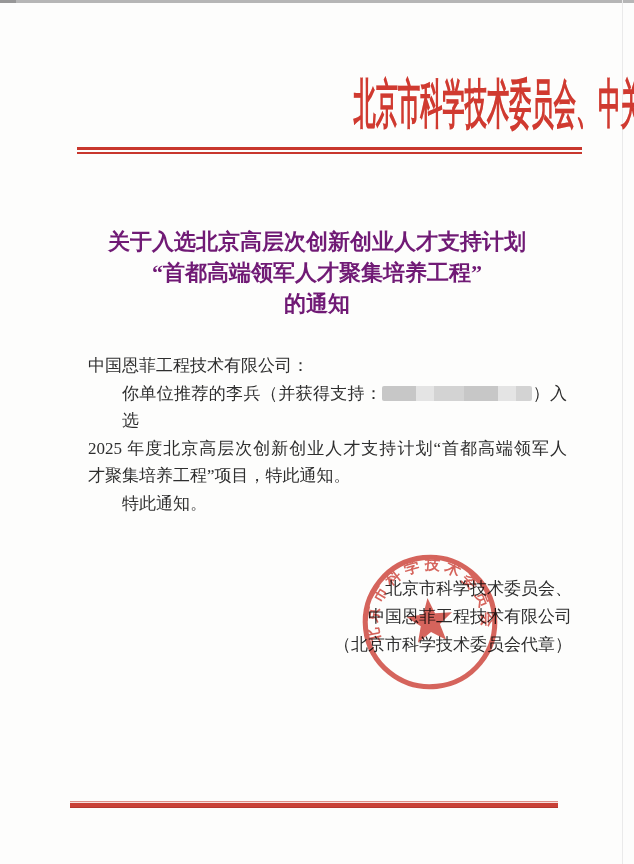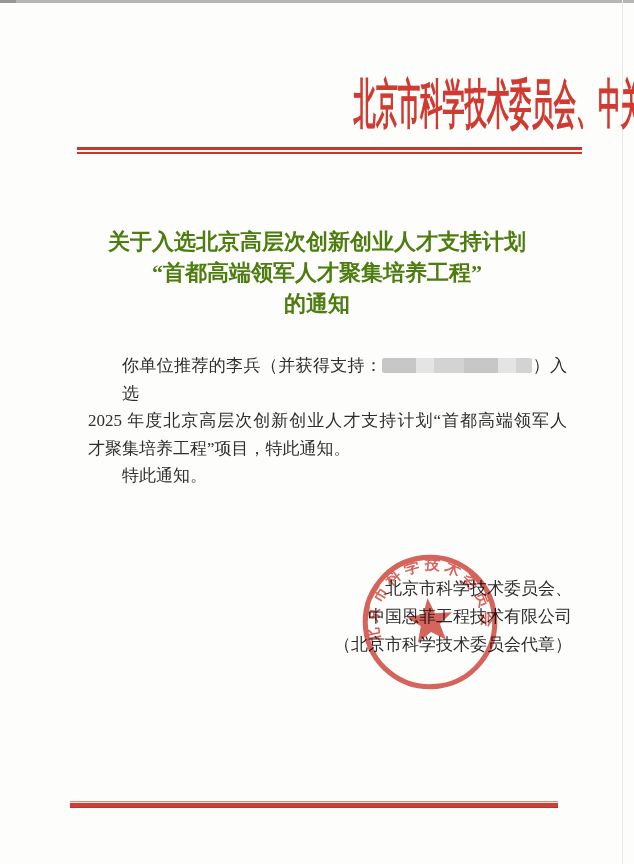--- a/index.html
+++ b/index.html
@@ -21,21 +21,21 @@
     transform:scaleX(0.42); transform-origin:center;
     text-shadow:0 0 1px rgba(208,58,48,.35);
   }
   .rule-double { position:absolute; top:147px; left:77px; width:505px; }
   .rule-a { height:3px; background:#c8372d; }
   .rule-gap { height:2px; }
   .rule-b { height:2px; background:#c8372d; }
 
   
   .doc-title { position:absolute; top:226px; left:0; width:634px; text-align:center;
-    font-size:22px; line-height:31px; font-weight:bold; color:#4d7c0f; }
+    font-size:22px; line-height:31px; font-weight:bold; color:#701a75; }
 
   
   .body-block { position:absolute; top:352px; left:88px; width:479px;
     font-size:17px; line-height:27.5px; color:#2e2e2e; }
   .indent { padding-left:34px; }
   .just { text-align:justify; text-align-last:justify; }
   .redact { display:inline-block; width:150px; height:15px; vertical-align:-2px;
     border-radius:2px; filter:blur(.6px);
     background:repeating-linear-gradient(90deg,#c7c7c7 0 34px,#e4e4e4 34px 52px,#d3d3d3 52px 82px); }
 
@@ -71,20 +71,21 @@
     <div class="rule-b"></div>
   </div>
 
   <div class="doc-title">
     <div>关于入选北京高层次创新创业人才支持计划</div>
     <div>“首都高端领军人才聚集培养工程”</div>
     <div>的通知</div>
   </div>
 
   <div class="body-block">
+    <div>中国恩菲工程技术有限公司：</div>
     <div class="indent just">
       <span>你单位推荐的李兵（并获得支持：</span><span class="redact"></span><span>）入选</span>
     </div>
     <div class="just">2025 年度北京高层次创新创业人才支持计划“首都高端领军人</div>
     <div>才聚集培养工程”项目，特此通知。</div>
     <div class="indent">特此通知。</div>
   </div>
 
   <div class="signature">
     <div>北京市科学技术委员会、</div>

